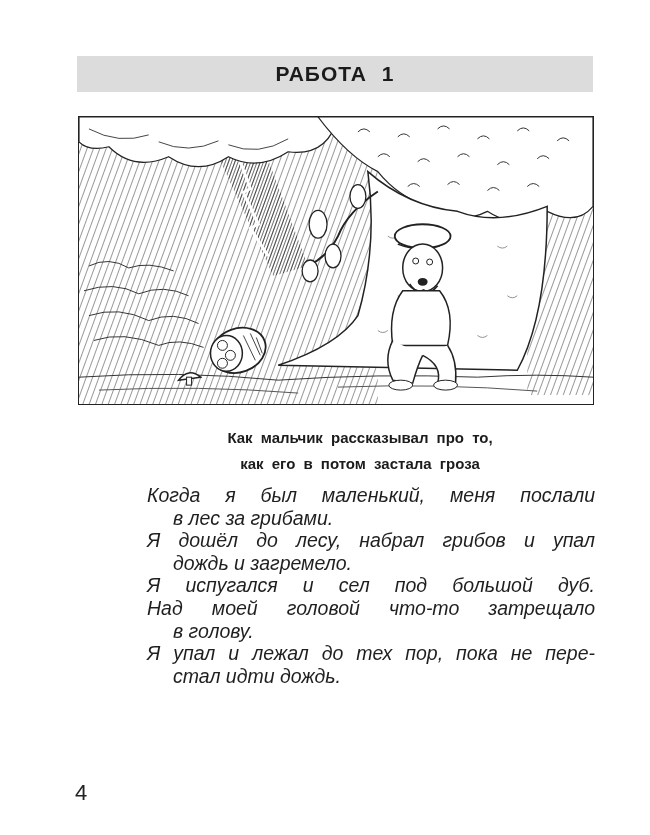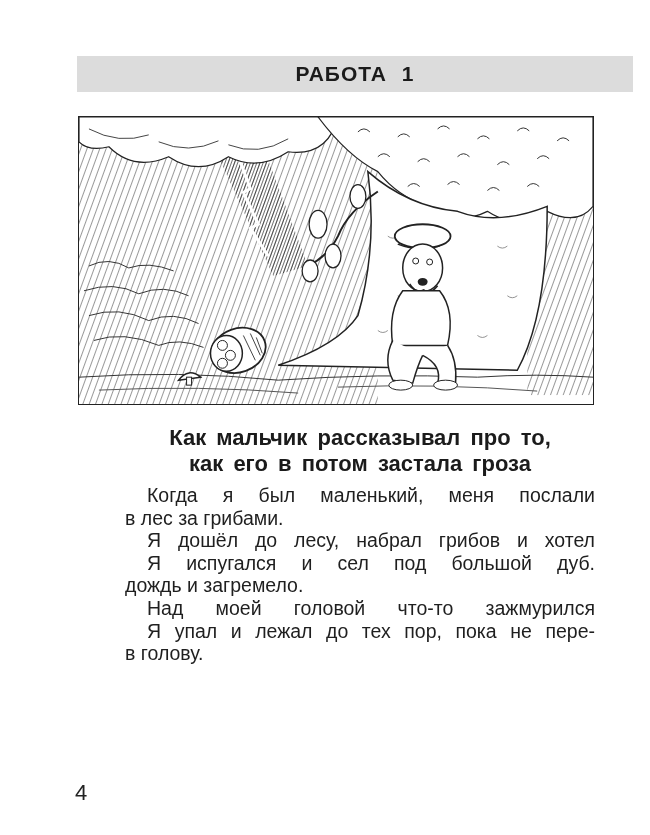--- a/index.html
+++ b/index.html
@@ -1,30 +1,30 @@
 <!DOCTYPE html>
 <html><head>
   <meta charset="utf-8">
   <style>
     html, body { margin: 0; padding: 0; background: #ffffff; }
     body { width: 650px; height: 835px; position: relative; overflow: hidden;
            font-family: "Liberation Sans", sans-serif; color: #1a1a1a; }
-    .header-bar { position: absolute; left: 77px; top: 56px; width: 556px; height: 36px;
+    .header-bar { position: absolute; left: 77px; top: 56px; width: 516px; height: 36px;
                   background: #dcdcdc; display: flex; align-items: center; justify-content: center; }
     .header-title { font-weight: bold; font-size: 21px; letter-spacing: 1px; word-spacing: 8px; color: #1b1b1b; }
     .illustration { position: absolute; left: 78px; top: 116px; width: 516px; height: 289px;
                     border: 1.5px solid #222; box-sizing: border-box; background: #fff; overflow: hidden; }
     .illustration svg { display: block; width: 100%; height: 100%; }
     .story-title { position: absolute; left: 110px; top: 425px; width: 500px; text-align: center;
-                   font-weight: bold; font-size: 22px; line-height: 26px; word-spacing: 4px; color: #1b1b1b; }
+                   font-weight: bold; font-size: 15px; line-height: 26px; word-spacing: 4px; color: #1b1b1b; }
     .story-title div { white-space: nowrap; }
     .body-text { position: absolute; left: 125px; top: 484px; width: 470px;
                  font-size: 19.5px; line-height: 22.6px; color: #1f1f1f; }
-    .line { white-space: nowrap; text-align: justify; text-align-last: justify; height: 22.6px; }
-    .line.last { text-align-last: left; }
+    .line { white-space: nowrap; text-align: justify; text-align-last: justify; height: 22.6px; font-style: italic; }
+    .line.last { text-align-last: left; margin-left: 48px; }
     .line.indent { padding-left: 22px; }
     .page-number { position: absolute; left: 75px; top: 780px; font-size: 22px; color: #222; }
   </style>
 </head>
 <body>
 
 <div class="header-bar">
   <span class="header-title">РАБОТА  1</span>
 </div>
 
@@ -111,21 +111,22 @@
 </div>
 
 <div class="story-title">
   <div>Как мальчик рассказывал про то,</div>
   <div>как его в потом застала гроза</div>
 </div>
 
 <div class="body-text">
   <div class="line indent">Когда я был маленький, меня послали</div>
   <div class="line last">в лес за грибами.</div>
-  <div class="line indent">Я дошёл до лесу, набрал грибов и хотел</div>
+  <div class="line indent">Я дошёл до лесу, набрал грибов и упал</div>
+  <div class="line last">дождь и загремело.</div>
   <div class="line indent">Я испугался и сел под большой дуб.</div>
-  <div class="line last">дождь и загремело.</div>
-  <div class="line indent">Над моей головой что-то зажмурился</div>
+  <div class="line indent">Над моей головой что-то затрещало</div>
+  <div class="line last">в голову.</div>
   <div class="line indent">Я упал и лежал до тех пор, пока не пере-</div>
-  <div class="line last">в голову.</div>
+  <div class="line last">стал идти дождь.</div>
 </div>
 
 <div class="page-number">4</div>
 
 </body></html>

